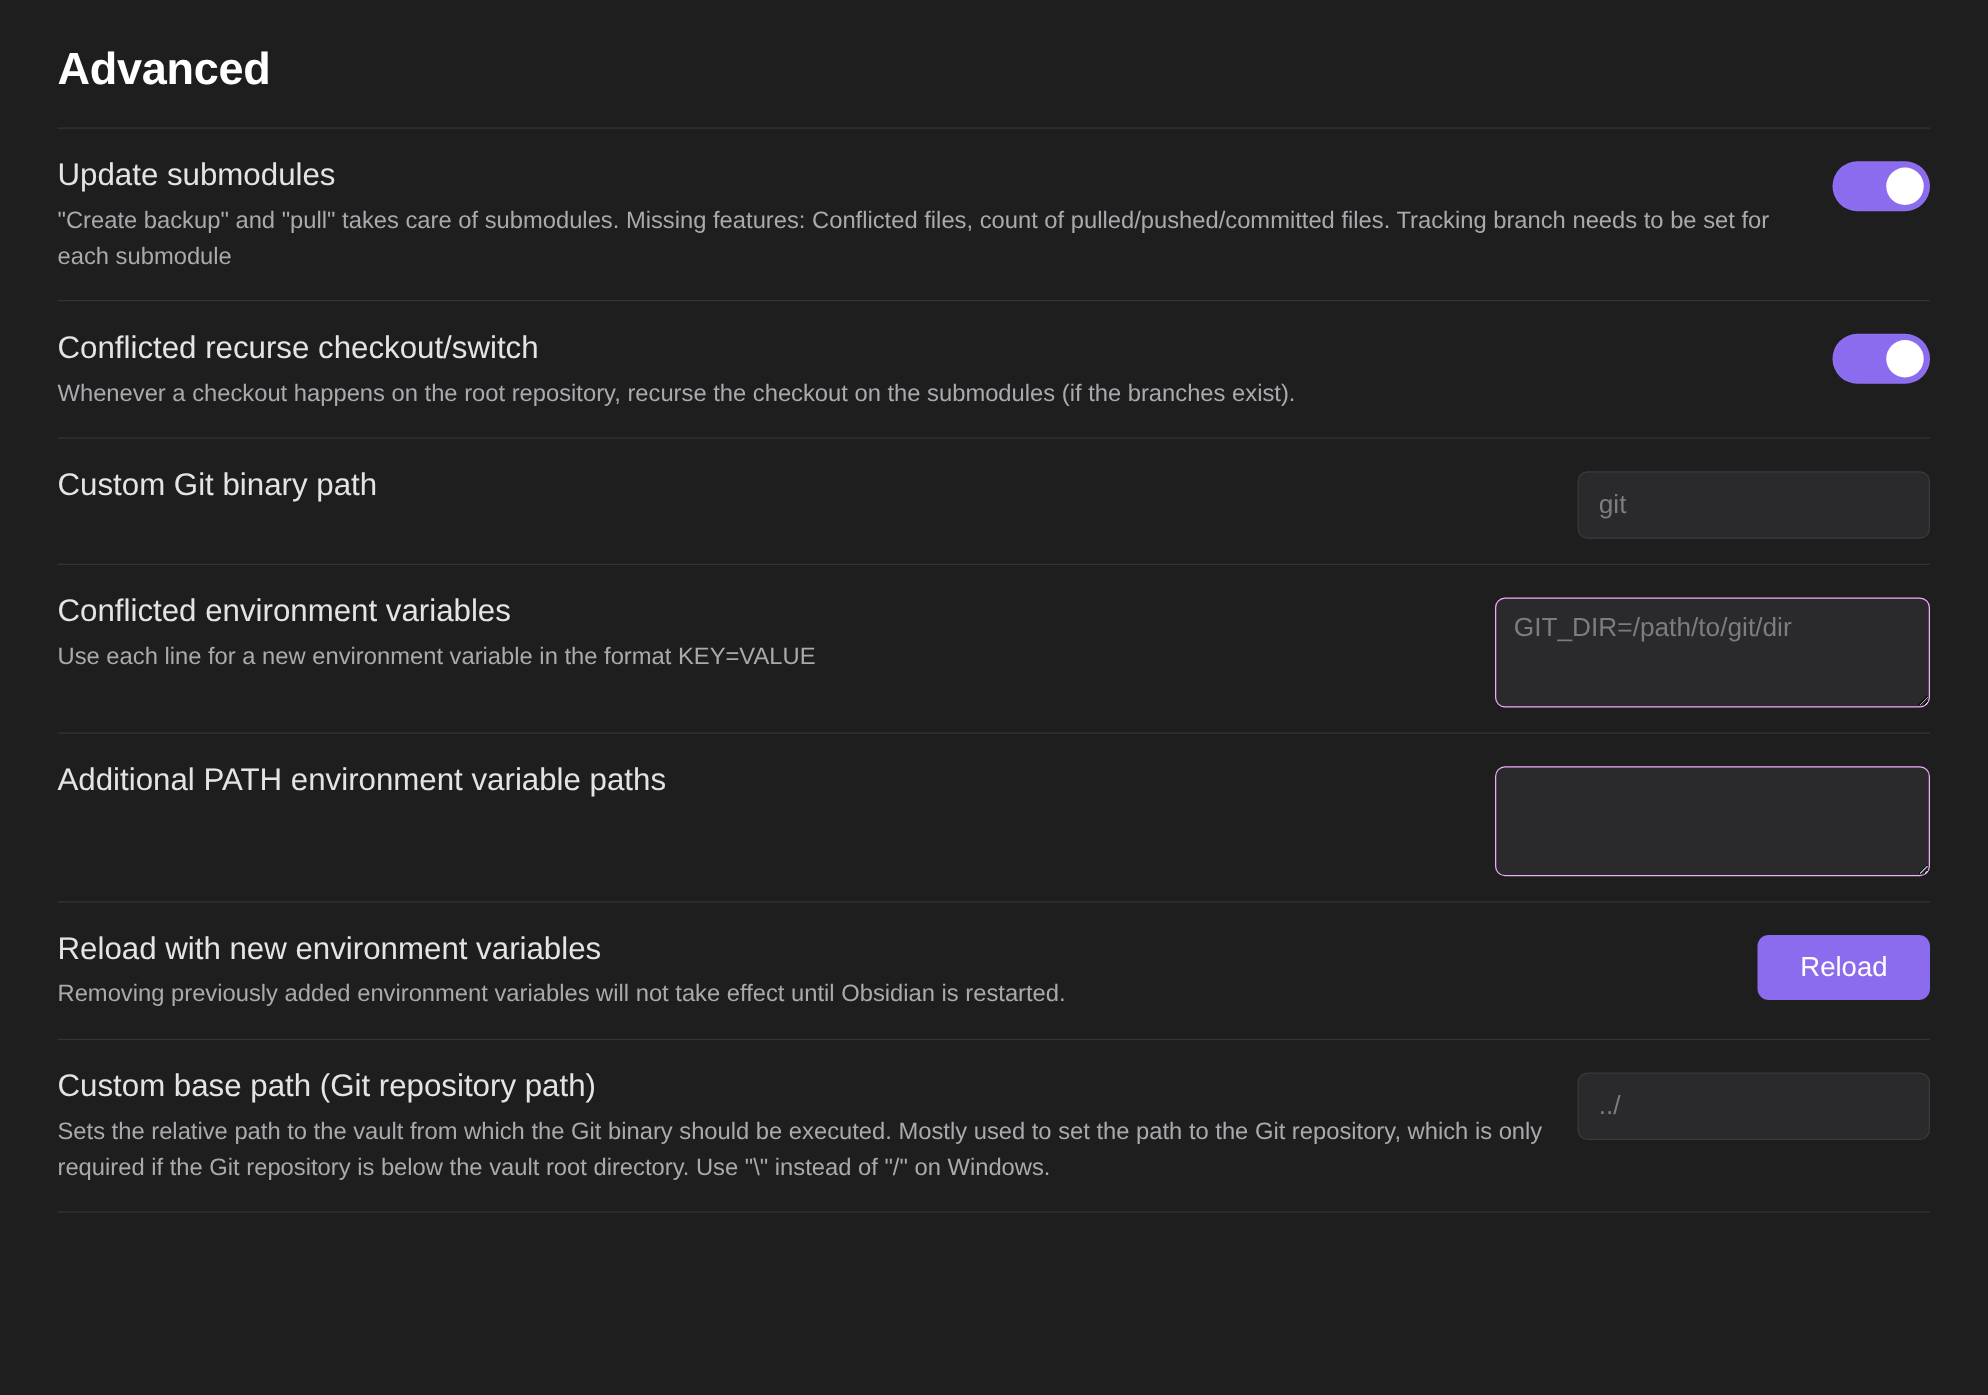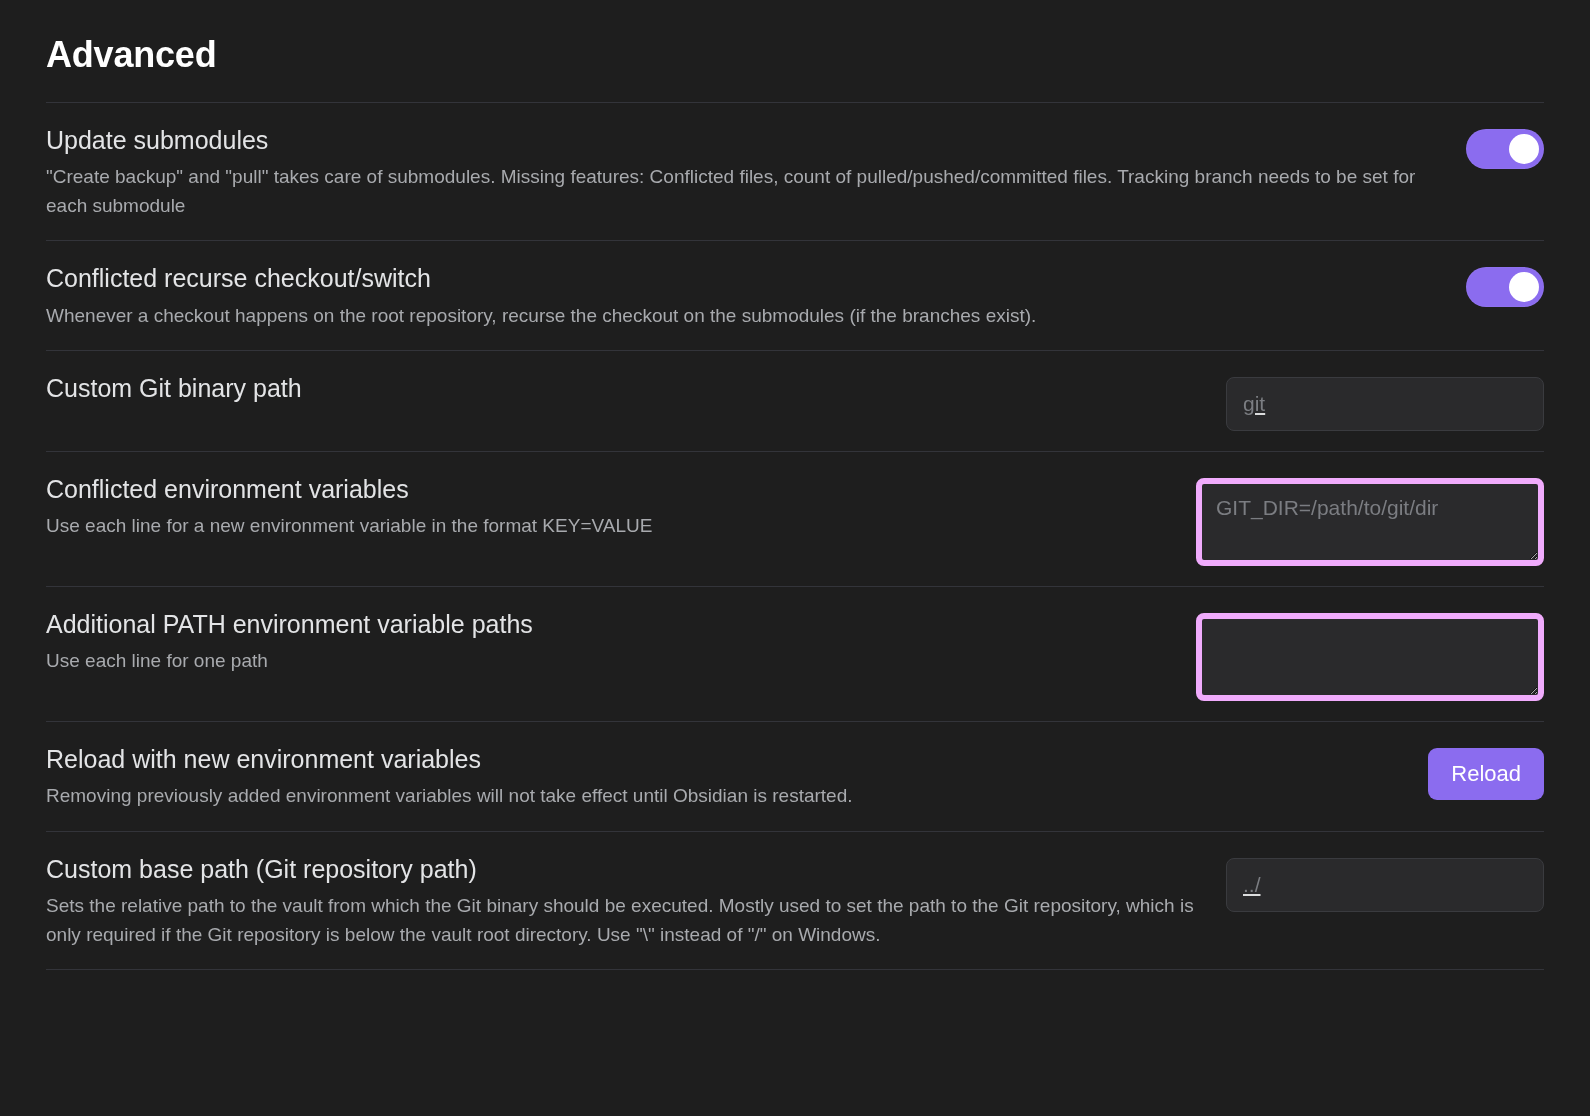--- a/index.html
+++ b/index.html
@@ -72,44 +72,43 @@
     top: 5px;
     left: 43px;
     width: 30px;
     height: 30px;
     border-radius: 50%;
     background: #ffffff;
   }
 
   
   .text-input {
-    width: 318px;
+    width: 282px;
     height: 54px;
     box-sizing: border-box;
     background: #2a2a2c;
     border: 1px solid #3a3b3f;
     border-radius: 8px;
     color: #dcddde;
     font-size: 21px;
     font-family: "Liberation Sans", sans-serif;
     padding: 0 16px;
     outline: none;
-    text-decoration: underline;
   }
   .text-input::placeholder {
     color: #7b7d82;
   }
 
   
   .text-area {
     width: 348px;
     height: 88px;
     box-sizing: border-box;
     background: #2a2a2c;
-    border: 6px solid #f0abfc;
+    border: 1px solid #f0abfc;
     border-radius: 8px;
     color: #dcddde;
     font-size: 21px;
     font-family: "Liberation Sans", sans-serif;
     padding: 10px 14px;
     outline: none;
     resize: vertical;
     line-height: 1.3;
   }
   .text-area::placeholder {
@@ -117,21 +116,21 @@
   }
 
   
   .cta-button {
     background: #8b6cef;
     color: #ffffff;
     font-size: 22px;
     font-family: "Liberation Sans", sans-serif;
     border: none;
     border-radius: 9px;
-    padding: 13px 23px;
+    padding: 13px 34px;
     cursor: pointer;
   }
   .row-bottom-rule {
     border-top: 1px solid #33343a;
   }
 </style>
 </head>
 <body>
 
 <div class="page">
@@ -177,21 +176,20 @@
       <div class="setting-desc">Use each line for a new environment variable in the format KEY=VALUE</div>
     </div>
     <div class="setting-control">
       <textarea class="text-area" placeholder="GIT_DIR=/path/to/git/dir" style=""></textarea>
     </div>
   </div>
 
   <div class="setting-item">
     <div class="setting-info">
       <div class="setting-name">Additional PATH environment variable paths</div>
-      <div class="setting-desc">Use each line for one path</div>
     </div>
     <div class="setting-control">
       <textarea class="text-area" placeholder="" style=""></textarea>
     </div>
   </div>
 
   <div class="setting-item">
     <div class="setting-info">
       <div class="setting-name">Reload with new environment variables</div>
       <div class="setting-desc">Removing previously added environment variables will not take effect until Obsidian is restarted.</div>

